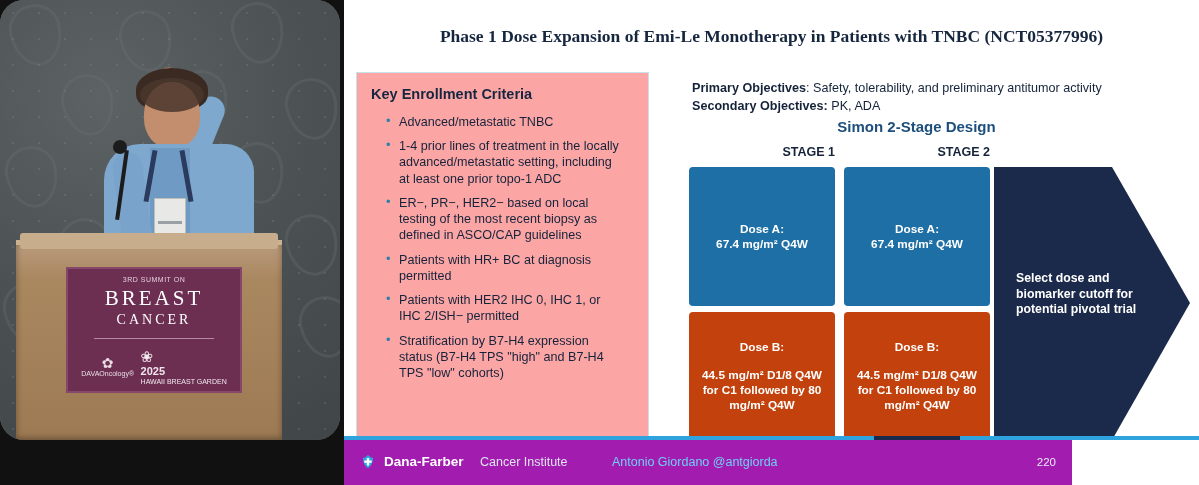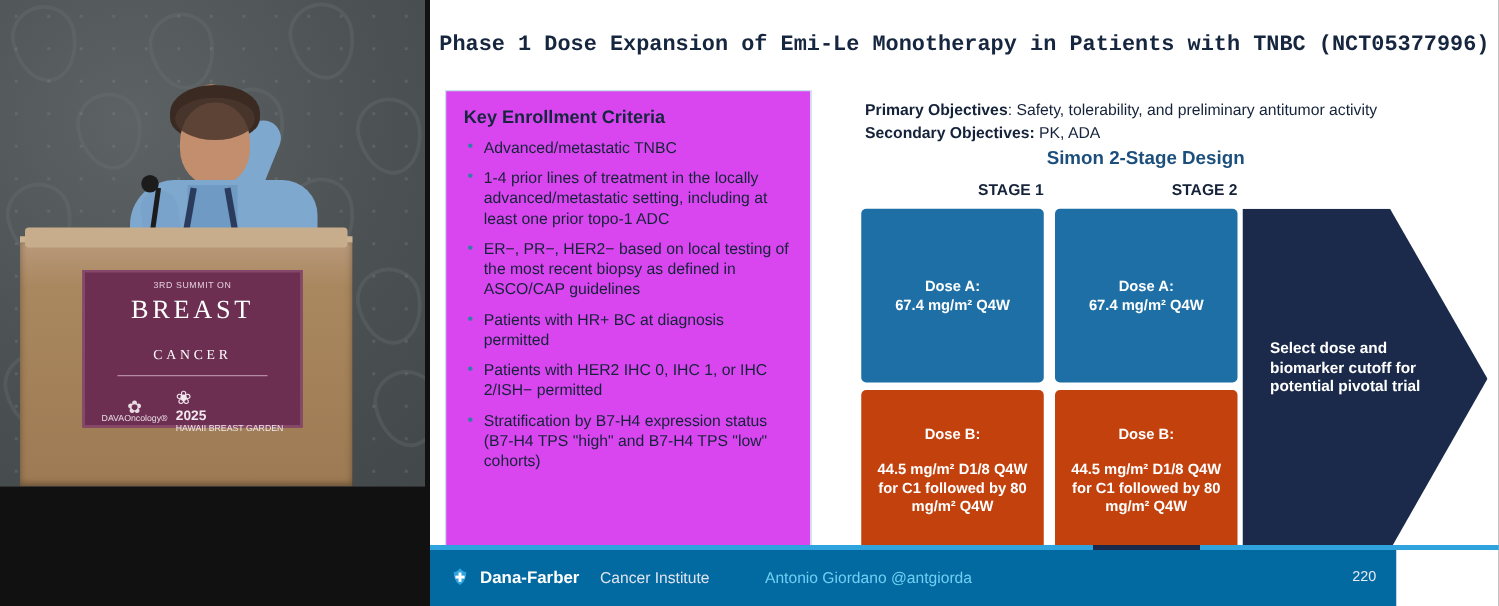--- a/index.html
+++ b/index.html
@@ -17,23 +17,24 @@
     position: relative;
     width: 1199px;
     height: 485px;
     background: #111;
   }
 
   
   .video-panel {
     position: absolute;
     left: 0; top: 0;
-    width: 340px; height: 389px;
+    width: 340px; height: 440px;
     background: #737373;
     overflow: hidden;
+    border-radius: 24px;
   }
   .wall {
     position: absolute;
     left: 0; top: 0;
     width: 340px; height: 485px;
     background:
       radial-gradient(circle at 30% 20%, #5d6265 0%, #4c5154 45%, #3e4346 100%);
   }
   .wall-pattern {
     position: absolute; inset: 0;
@@ -85,23 +86,23 @@
   }
   .sign-main {
     font-family: "Liberation Serif", serif;
     font-size: 21px;
     letter-spacing: 3px;
     margin-top: 3px;
     font-weight: 400;
   }
   .sign-sub {
     font-family: "Liberation Serif", serif;
-    font-size: 11px;
+    font-size: 14px;
     letter-spacing: 3px;
-    margin-top: 18px;
+    margin-top: 1px;
   }
   .sign-rule {
     width: 120px; height: 1px;
     background: #b58aa3;
     margin: 10px auto 0;
   }
   .sign-logos {
     display: flex;
     justify-content: space-around;
     align-items: center;
@@ -222,39 +223,39 @@
     background: #ffffff;
   }
   .slide-title {
     position: absolute;
     left: 0; top: 26px;
     width: 855px;
     text-align: center;
     font-size: 17.5px;
     font-weight: bold;
     color: #16263f;
-    font-family: Liberation Mono, monospace;
+    font-family: Liberation Serif, serif;
   }
 
   
   .criteria {
     position: absolute;
     left: 12px; top: 72px;
     width: 291px; height: 368px;
-    background: #d946ef;
+    background: #fca5a5;
     border: 1px solid #c8e2ec;
   }
   .criteria h3 {
     margin: 13px 0 8px 14px;
     font-size: 14.5px;
     color: #16263f;
     font-weight: bold;
   }
   .criteria ul {
-    margin: 0;
+    margin: 12px;
     padding: 0 14px 0 30px;
     list-style: none;
   }
   .criteria li {
     position: relative;
     font-size: 12.6px;
     line-height: 1.29;
     color: #15233a;
     margin-bottom: 8px;
   }
@@ -347,23 +348,22 @@
     font-size: 12.3px;
     font-weight: bold;
     line-height: 1.28;
     z-index: 2;
   }
 
   .slide-footer {
     position: absolute;
     left: 0; bottom: 0;
     width: 728px; height: 45px;
-    background: #0369a1;
+    background: #a21caf;
     color: #fff;
-    padding-left: 45px;
   }
   .footer-accent {
     position: absolute;
     left: 0; top: -4px;
     width: 855px; height: 4px;
     background: linear-gradient(to right, #2ea3dd 0 62%, #1b2a4a 62% 72%, #2ea3dd 72% 100%);
   }
   .df-logo {
     position: absolute;
     left: 14px; top: 13px;

